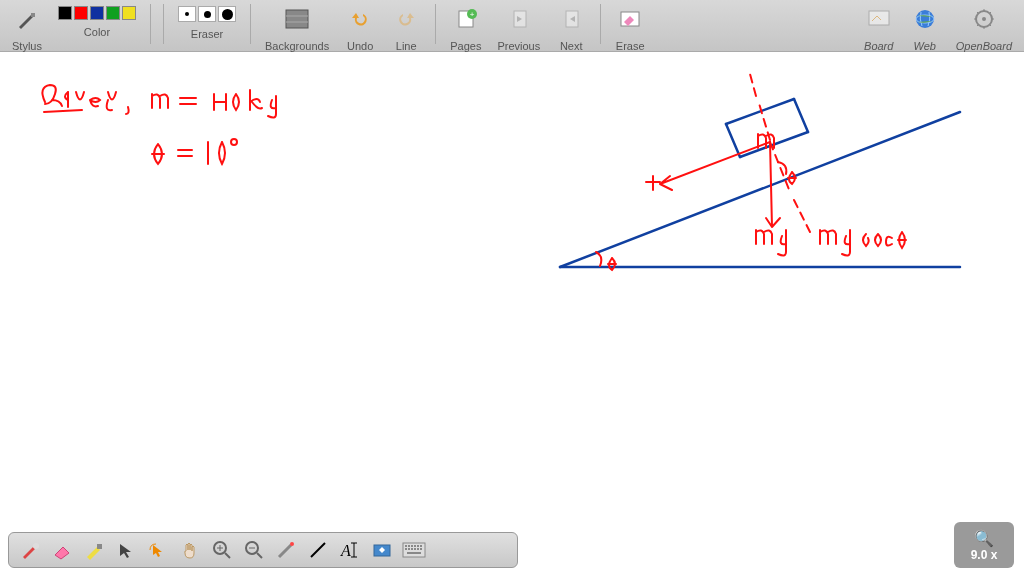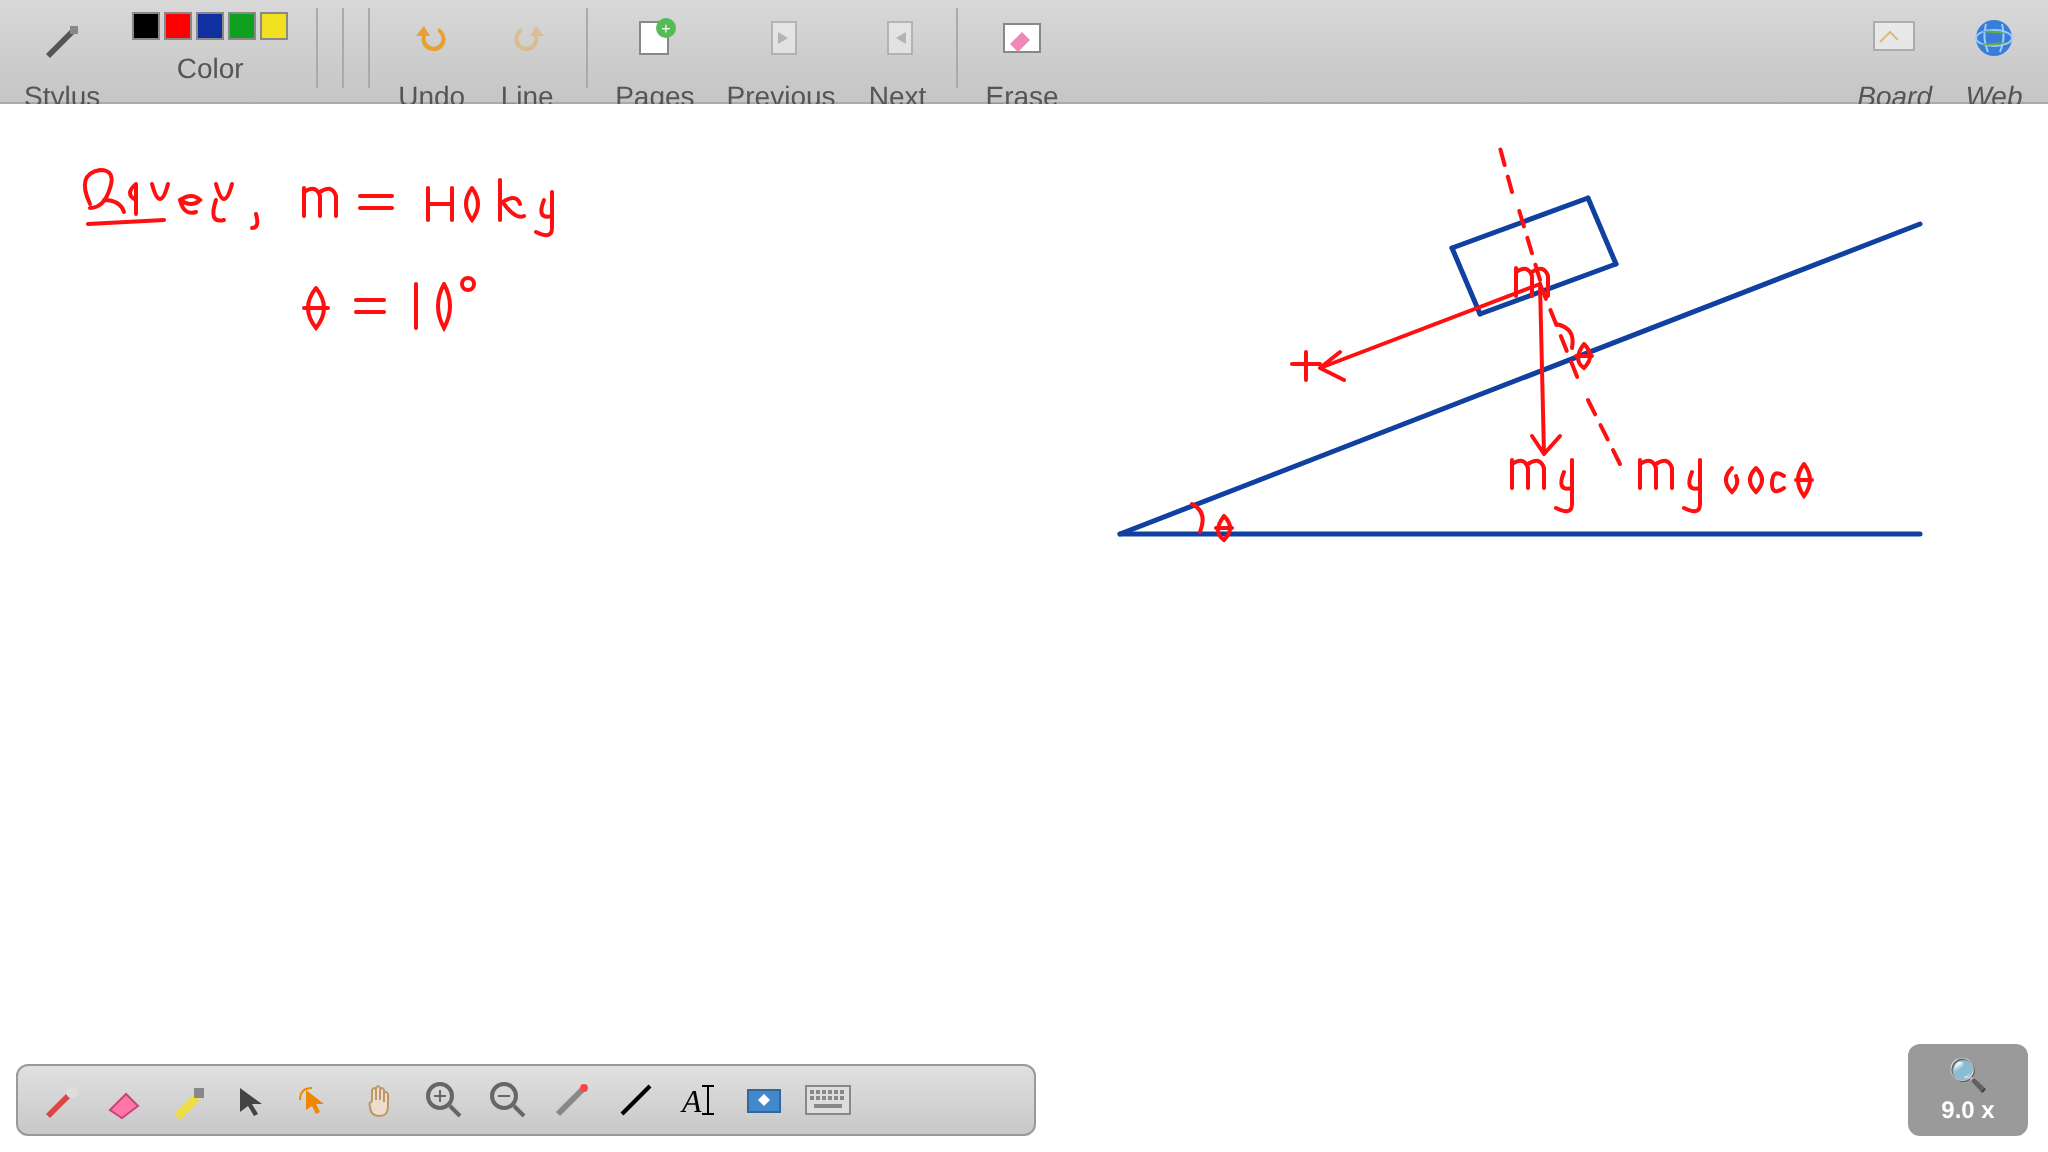--- a/index.html
+++ b/index.html
@@ -18,21 +18,21 @@
     display: flex;
     align-items: flex-start;
     padding: 2px 4px;
   }
   .tool-group {
     display: flex; flex-direction: column; align-items: center;
     margin: 0 4px;
     padding: 2px 4px;
   }
   .tool-row { display: flex; gap: 2px; align-items: center; margin-top:2px;}
-  .tool-label { font-size: 14px; color: #555; margin-top: 6px; }
+  .tool-label { font-size: 11px; color: #555; margin-top: 6px; }
   .swatch { width: 14px; height: 14px; border: 1px solid #888; }
   .line-btn { width: 18px; height: 16px; background:#fff; border:1px solid #aaa; display:flex;align-items:center;justify-content:center;}
   .line-btn .ln { width:12px; background:#000; }
   .icon-btn {
     width: 30px; height: 30px;
     display:flex;align-items:center;justify-content:center;
     border-radius:3px;
   }
   .sep { width:1px; height:40px; background:#aaa; margin:2px 6px;}
   .flex-gap { flex: 1; }
@@ -96,23 +96,47 @@
       <div class="swatch" style="background:#f0e020"></div>
     </div>
     <div class="tool-label">Color</div>
   </div>
 
   <div class="sep"></div>
 
 
   <div class="sep"></div>
 
+  <div class="tool-group">
+    <div class="tool-row">
+      <div class="line-btn">
+          <div style="width:4px;height:4px;background:#000;border-radius:50%"></div>
+        </div>
+      <div class="line-btn">
+          <div style="width:7px;height:7px;background:#000;border-radius:50%"></div>
+        </div>
+      <div class="line-btn">
+          <div style="width:11px;height:11px;background:#000;border-radius:50%"></div>
+        </div>
+    </div>
+    <div class="tool-label">Eraser</div>
+  </div>
 
   <div class="sep"></div>
 
+  <div class="tool-group">
+    <div class="icon-btn">
+      <svg width="24" height="20">
+          <rect x="1" y="1" width="22" height="18" fill="#888" stroke="#555"></rect>
+          <line x1="1" y1="7" x2="23" y2="7" stroke="#aaa"></line>
+          <line x1="1" y1="13" x2="23" y2="13" stroke="#aaa"></line>
+        </svg>
+    </div>
+    <div class="tool-label">Backgrounds</div>
+  </div>
 
   <div class="tool-group">
     <div class="icon-btn">
       <svg width="22" height="22">
           <path d="M14 6 A6 6 0 1 1 6 10 L3 10 L7 5 L10 10 L8 10 A4 4 0 1 0 14 8" fill="#e8a030"></path>
         </svg>
     </div>
     <div class="tool-label">Undo</div>
   </div>
 
@@ -185,20 +209,30 @@
     <div class="tool-group">
       <div class="icon-btn">
         <svg width="22" height="22">
             <circle cx="11" cy="11" r="9" fill="#3a7dd8"></circle>
             <ellipse cx="11" cy="11" rx="9" ry="4" fill="none" stroke="#9cf"></ellipse>
             <path d="M7 4 Q5 11 8 18 M15 4 Q17 11 14 18" stroke="#9cf" fill="none"></path>
             <path d="M4 8 Q11 6 18 9 M4 14 Q11 16 18 13" fill="#6a4" stroke="none"></path>
           </svg>
       </div>
       <div class="tool-label">Web</div>
+    </div>
+    <div class="tool-group">
+      <div class="icon-btn">
+        <svg width="22" height="22">
+            <circle cx="11" cy="11" r="8" fill="none" stroke="#888" stroke-width="2"></circle>
+            <circle cx="11" cy="11" r="2" fill="#888"></circle>
+            <path d="M11 3 L11 1 M11 21 L11 19 M3 11 L1 11 M21 11 L19 11 M5 5 L4 4 M17 17 L18 18 M5 17 L4 18 M17 5 L18 4" stroke="#888"></path>
+          </svg>
+      </div>
+      <div class="tool-label">OpenBoard</div>
     </div>
   </div>
 </div>
 
 <div class="left-tab">▶</div>
 <div class="right-tab">◀</div>
 <div class="right-tab right-tab2">
   <svg width="12" height="12">
       <rect x="1" y="1" width="4" height="4" fill="#d55"></rect>
       <rect x="7" y="1" width="4" height="4" fill="#5d5"></rect>

